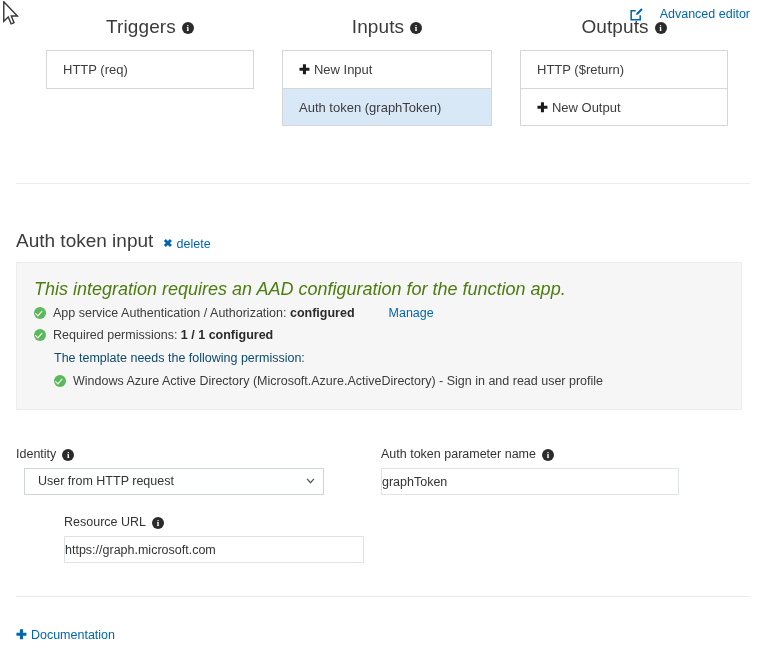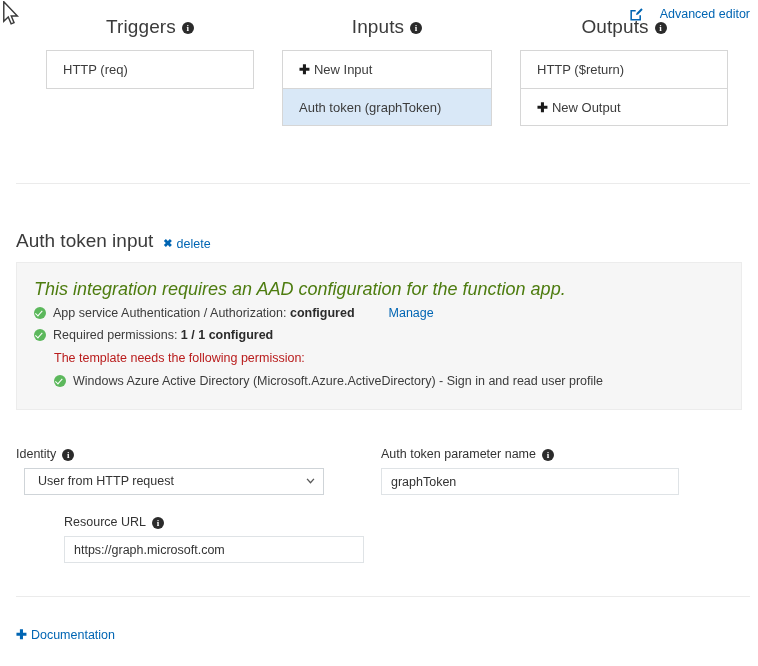--- a/index.html
+++ b/index.html
@@ -211,21 +211,21 @@
   .info-text { font-size: 12.5px; color: #3c3c3c; }
   .info-text b { font-weight: bold; color: #2b2b2b; }
   .manage-link {
     color: #0065b3;
     font-size: 12.5px;
     margin-left: 34px;
     cursor: pointer;
   }
   .sub-note {
     font-size: 12.5px;
-    color: #b91c1c;
+    color: #0c4a6e;
     margin: 3px 0 3px 20px;
     line-height: 20px;
   }
   .perm-row { margin-left: 20px; margin-top: 3px; }
 
   
   .form-area { position: absolute; left: 0; top: 0; width: 758px; }
   .field { position: absolute; }
   .field-label {
     font-size: 12.5px;
@@ -239,21 +239,21 @@
   .f-identity  { left: 16px;  top: 446px; width: 300px; }
   .f-param     { left: 381px; top: 446px; width: 298px; }
   .f-resource  { left: 16px;  top: 514px; width: 300px; margin-left: 48px; }
 
   .text-input {
     width: 100%;
     height: 27px;
     box-sizing: border-box;
     border: 1px solid #dfe3e6;
     background: #ffffff;
-    padding: 0 9px;
+    padding: 0 0;
     font-size: 12.5px;
     color: #333333;
     font-family: "Liberation Sans", sans-serif;
     outline: none;
     line-height: 25px;
     border-radius: 0;
   }
   .select-wrap { position: relative; width: 100%; margin-left: 8px; }
   .select-input {
     width: 100%;

